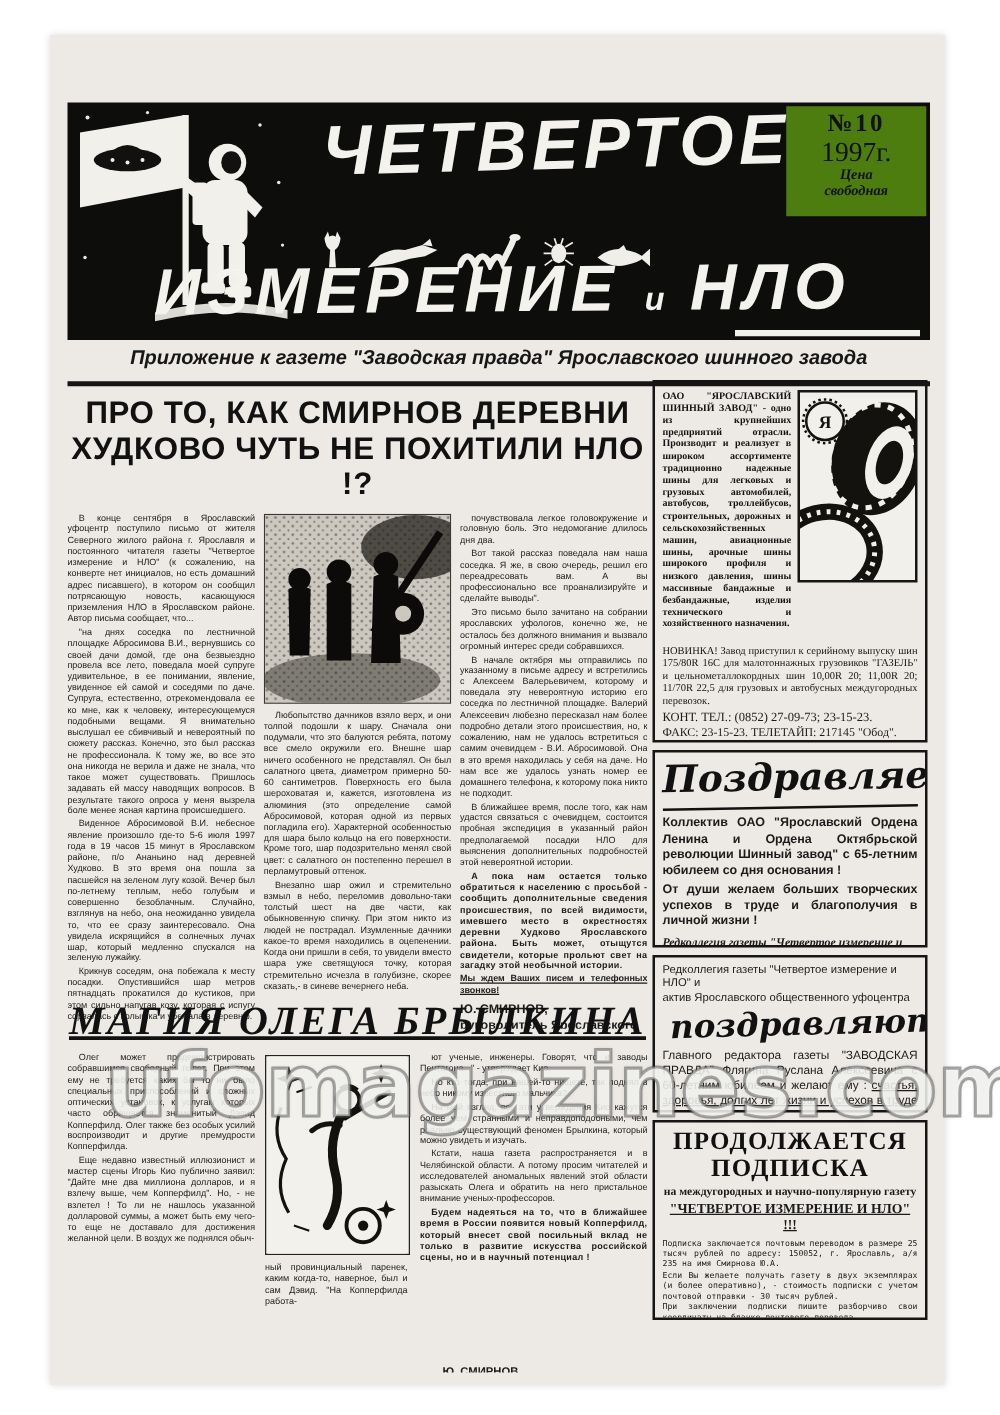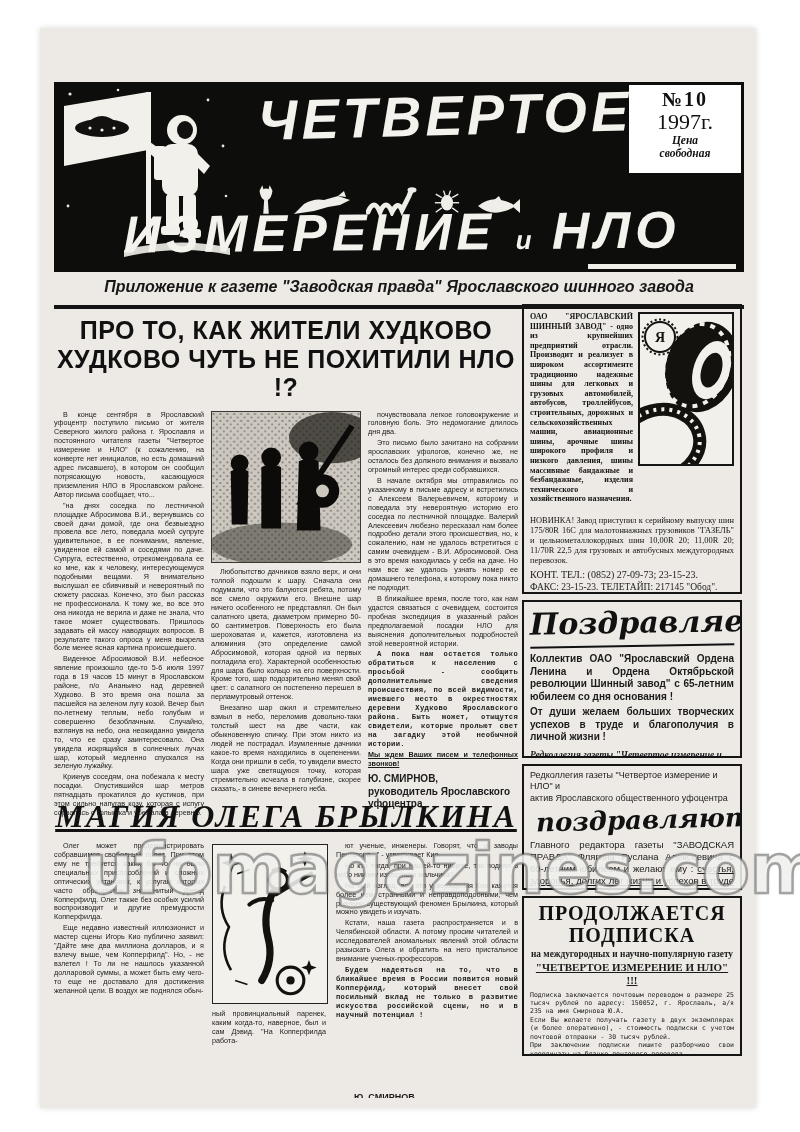--- a/index.html
+++ b/index.html
@@ -11,38 +11,38 @@
   .masthead{position:absolute;left:14px;top:54px;width:690px;height:190px;background:#0d0d0c;overflow:hidden;}
   .m-astro{position:absolute;left:4px;top:4px;}
   .m-title1{position:absolute;left:168px;top:6px;width:446px;text-align:center;
             font:italic 900 56px/1 "Liberation Sans",sans-serif;color:#f4f2ed;letter-spacing:4px;
             transform:rotate(-1.5deg);white-space:nowrap;}
   .m-creatures{position:absolute;left:200px;top:100px;width:400px;display:flex;gap:16px;align-items:flex-end;}
   .m-title2{position:absolute;left:14px;top:124px;width:668px;text-align:center;
             font:italic 900 52px/1 "Liberation Sans",sans-serif;color:#f4f2ed;letter-spacing:5px;
             transform:rotate(-0.5deg);white-space:nowrap;}
   .m-conj{font-size:26px;letter-spacing:1px;}
-  .issue-box{position:absolute;right:3px;top:3px;width:112px;height:88px;background:#ffffff;
+  .issue-box{position:absolute;right:3px;top:3px;width:112px;height:88px;background:#4d7c0f;
              text-align:center;padding-top:3px;box-sizing:border-box;}
   .issue-no{font:700 20px/1.1 "Liberation Serif",serif;letter-spacing:2px;color:#111;}
   .issue-year{font:400 22px/1.1 "Liberation Serif",serif;color:#111;}
   .issue-price{font:italic 700 11.5px/1.15 "Liberation Serif",serif;color:#111;}
   .m-underline{position:absolute;right:8px;bottom:3px;width:148px;height:5px;background:#f1efe9;}
   
   .subtitle{position:absolute;left:14px;top:249px;width:690px;text-align:center;
             font:italic 700 16px/1.2 "Liberation Sans",sans-serif;color:#171717;}
   .rule{position:absolute;left:14px;top:277px;width:690px;height:4px;background:#151515;}
   
   .ufo{position:absolute;left:14px;top:288px;width:464px;}
   .headline{text-align:center;font:800 25px/1.14 "Liberation Sans",sans-serif;color:#111;letter-spacing:0.5px;}
   .cols{margin-top:9px;display:flex;gap:7px;height:412px;overflow:hidden;}
   .col{width:150px;font:400 7.2px/1.24 "Liberation Sans",sans-serif;text-align:justify;color:#1b1b1b;overflow:hidden;}
   .para{margin:0 0 2px;text-indent:9px;}
   .lead{font-weight:400;}
-  .boldpara{font-weight:700;letter-spacing:0.3px;font-family:Liberation Mono, monospace;}
+  .boldpara{font-weight:700;letter-spacing:0.3px;}
   .ul-line{font-weight:700;text-decoration:underline;text-indent:0;}
   .sig{font-weight:700;margin-top:5px;text-indent:0;font-size:10px;}
   .scene{margin-bottom:3px;border:1px solid #3a3732;}
   
   .magic{position:absolute;left:14px;top:772px;width:464px;}
   .magic-head{text-align:center;font:italic 700 32px/1 "Liberation Serif",serif;color:#111;letter-spacing:2px;text-decoration:underline;}
   .magic-cols{margin-top:8px;position:relative;height:258px;overflow:hidden;}
   .mcol1{position:absolute;left:0;top:2px;width:150px;}
   .mimg{position:absolute;left:158px;top:4px;width:114px;height:158px;border:1.5px solid #222;background:#f3f1ec;}
   .mcap{position:absolute;left:158px;top:170px;width:114px;}
@@ -169,21 +169,21 @@
       </div>
     </div>
     <div class="m-underline"></div>
   </div>
 
   <div class="subtitle">Приложение к газете "Заводская правда" Ярославского шинного завода</div>
   <div class="rule"></div>
 
   <div class="ufo">
     <div class="headline">
-      <div>ПРО ТО, КАК ЖИТЕЛИ ХУДКОВО</div>
+      <div>ПРО ТО, КАК СМИРНОВ ДЕРЕВНИ</div>
       <div>ХУДКОВО ЧУТЬ НЕ ПОХИТИЛИ НЛО !?</div>
     </div>
     <div class="cols">
       <div class="col">
         <p class="para lead">В конце сентября в Ярославский уфоцентр поступило письмо от жителя Северного жилого района г. Ярославля и постоянного читателя газеты "Четвертое измерение и НЛО" (к сожалению, на конверте нет инициалов, но есть домашний адрес писавшего), в котором он сообщил потрясающую новость, касающуюся приземления НЛО в Ярославском районе. Автор письма сообщает, что...</p>
         <p class="para">"на днях соседка по лестничной площадке Абросимова В.И., вернувшись со своей дачи домой, где она безвыездно провела все лето, поведала моей супруге удивительное, в ее понимании, явление, увиденное ей самой и соседями по даче. Супруга, естественно, отрекомендовала ее ко мне, как к человеку, интересующемуся подобными вещами. Я внимательно выслушал ее сбивчивый и невероятный по сюжету рассказ. Конечно, это был рассказ не профессионала. К тому же, во все это она никогда не верила и даже не знала, что такое может существовать. Пришлось задавать ей массу наводящих вопросов. В результате такого опроса у меня вызрела боле менее ясная картина происшедшего.</p>
         <p class="para">Виденное Абросимовой В.И. небесное явление произошло где-то 5-6 июля 1997 года в 19 часов 15 минут в Ярославском районе, п/о Ананьино над деревней Худково. В это время она пошла за пасшейся на зеленом лугу козой. Вечер был по-летнему теплым, небо голубым и совершенно безоблачным. Случайно, взглянув на небо, она неожиданно увидела то, что ее сразу заинтересовало. Она увидела искрящийся в солнечных лучах шар, который медленно спускался на зеленую лужайку.</p>
         <p class="para">Крикнув соседям, она побежала к месту посадки. Опустившийся шар метров пятнадцать прокатился до кустиков, при этом сильно напугав козу, которая с испугу сорвалась с колышка и убежала в деревню.</p>
       </div>
       <div class="col">
@@ -209,20 +209,21 @@
           </g>
           <circle cx="112" cy="80" r="17" fill="#0c0b09"></circle>
           <circle cx="112" cy="80" r="6.5" fill="#ccc8c0"></circle>
         </svg>
         <p class="para">Любопытство дачников взяло верх, и они толпой подошли к шару. Сначала они подумали, что это балуются ребята, потому все смело окружили его. Внешне шар ничего особенного не представлял. Он был салатного цвета, диаметром примерно 50-60 сантиметров. Поверхность его была шероховатая и, кажется, изготовлена из алюминия (это определение самой Абросимовой, которая одной из первых погладила его). Характерной особенностью для шара было кольцо на его поверхности. Кроме того, шар подозрительно менял свой цвет: с салатного он постепенно перешел в перламутровый оттенок.</p>
         <p class="para">Внезапно шар ожил и стремительно взмыл в небо, переломив довольно-таки толстый шест на две части, как обыкновенную спичку. При этом никто из людей не пострадал. Изумленные дачники какое-то время находились в оцепенении. Когда они пришли в себя, то увидели вместо шара уже светящуюся точку, которая стремительно исчезла в голубизне, скорее сказать,- в синеве вечернего неба.</p>
         
       </div>
       <div class="col">
         <p class="para">почувствовала легкое головокружение и головную боль. Это недомогание длилось дня два.</p>
+        <p class="para">Вот такой рассказ поведала нам наша соседка. Я же, в свою очередь, решил его переадресовать вам. А вы профессионально все проанализируйте и сделайте выводы".</p>
         <p class="para">Это письмо было зачитано на собрании ярославских уфологов, конечно же, не осталось без должного внимания и вызвало огромный интерес среди собравшихся.</p>
         <p class="para">В начале октября мы отправились по указанному в письме адресу и встретились с Алексеем Валерьевичем, которому и поведала эту невероятную историю его соседка по лестничной площадке. Валерий Алексеевич любезно пересказал нам более подробно детали этого происшествия, но, к сожалению, нам не удалось встретиться с самим очевидцем - В.И. Абросимовой. Она в это время находилась у себя на даче. Но нам все же удалось узнать номер ее домашнего телефона, к которому пока никто не подходит.</p>
         <p class="para">В ближайшее время, после того, как нам удастся связаться с очевидцем, состоится пробная экспедиция в указанный район предполагаемой посадки НЛО для выяснения дополнительных подробностей этой невероятной истории.</p>
         <p class="para boldpara">А пока нам остается только обратиться к населению с просьбой - сообщить дополнительные сведения происшествия, по всей видимости, имевшего место в окрестностях деревни Худково Ярославского района. Быть может, отыщутся свидетели, которые прольют свет на загадку этой необычной истории.</p>
         <p class="para ul-line">Мы ждем Ваших писем и телефонных звонков!</p>
         <p class="sig">
           <span>Ю. СМИРНОВ,</span><br>
           <span>руководитель Ярославского</span><br>
           <span>уфоцентра</span>
         </p>

